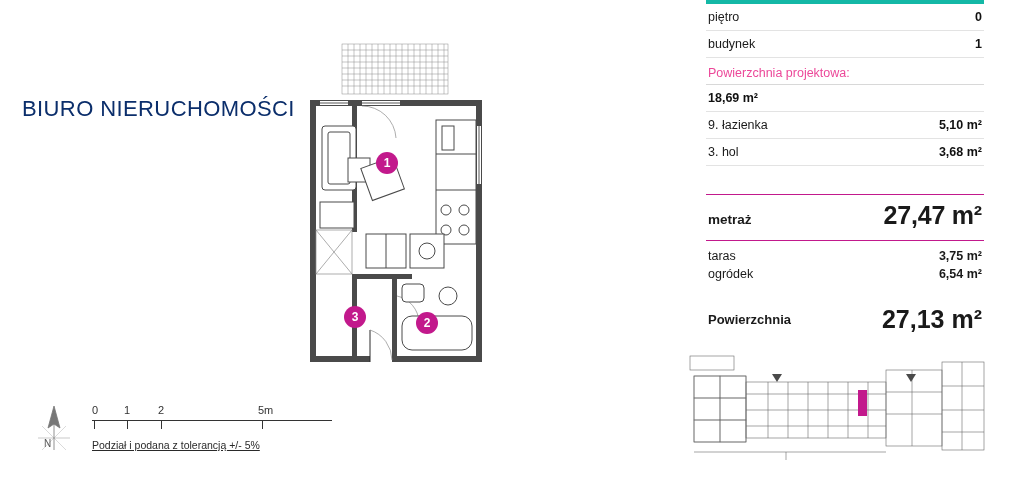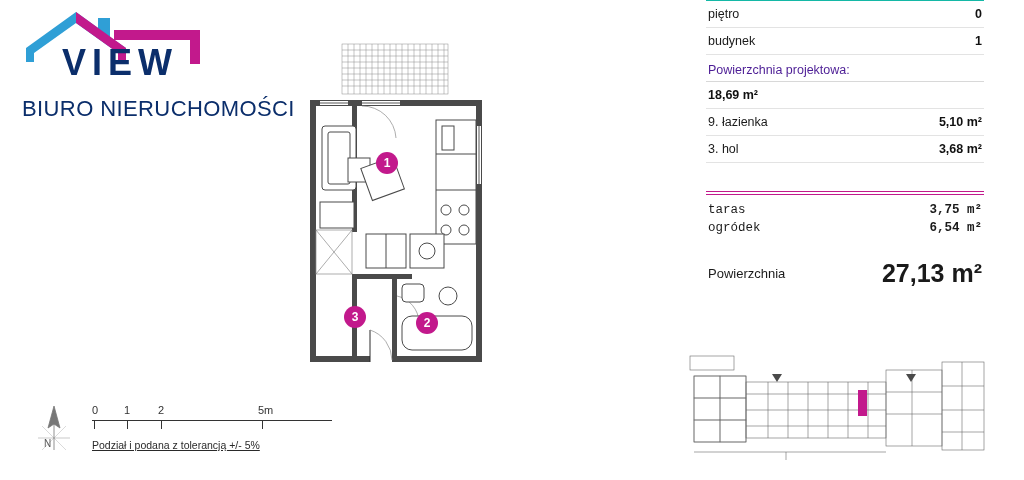--- a/index.html
+++ b/index.html
@@ -137,24 +137,24 @@
   }
   .row {
     display: flex;
     justify-content: space-between;
     align-items: baseline;
     padding: 6px 2px 6px 2px;
     border-bottom: 1px solid #e3e3e3;
   }
   .row .k { color: #1a1a1a; }
   .row .v { font-weight: 700; color: #111; }
-  .row.first { border-top: 1px solid #14b8a6; }
+  .row.first { border-top: 4px solid #14b8a6; }
   .sect-head {
     padding: 8px 2px 4px 2px;
-    color: #4c1d95;
+    color: #ec4899;
   }
   .rule-pink {
     height: 1px;
     background: #c2198c;
     margin: 2px 0 0 0;
   }
   .rule-grey {
     height: 1px;
     background: #d8d8d8;
   }
@@ -167,34 +167,33 @@
     padding: 6px 2px 8px 2px;
   }
   .metraz-k { font-size: 13.5px; font-weight: 700; }
   .metraz-v { font-size: 25px; font-weight: 700; letter-spacing: -0.2px; }
 
   .mini-row {
     display: flex;
     justify-content: space-between;
     padding: 2px 2px;
     font-size: 12.5px;
-    font-family: Liberation Mono, monospace;
   }
   .mini-row .v { font-weight: 700; }
 
   .uzyt {
     display: flex;
     justify-content: space-between;
     align-items: center;
     margin-top: 22px;
     padding: 0 2px;
   }
   .uzyt-k {
     font-size: 13px;
-    font-weight: 400;
+    font-weight: 700;
     line-height: 16px;
   }
   .uzyt-v { font-size: 25px; font-weight: 700; }
 
   
   .keyplan {
     position: absolute;
     left: 688px;
     top: 348px;
     width: 300px;
@@ -206,29 +205,20 @@
     top: 42px;
     width: 9px;
     height: 26px;
     background: #c2198c;
   }
 </style>
 </head>
 <body>
 
 <div class="logo-block">
-  <div class="logo-mark">
-    <svg class="logo-svg" width="220" height="64" viewBox="0 0 220 64">
-      <path d="M12 54 L12 40 L62 4 L84 20 L84 10 L96 10 L96 29 L112 40 L112 54 L104 54 L104 45 L62 15 L20 45 L20 54 Z" fill="#2f9fd6"></path>
-      <path d="M62 4 L112 40 L112 54 L104 54 L104 45 L62 15 Z" fill="#c2198c"></path>
-      <rect x="100" y="22" width="86" height="10" fill="#c2198c"></rect>
-      <rect x="176" y="22" width="10" height="34" fill="#c2198c"></rect>
-    </svg>
-    <div class="logo-word">VIEW</div>
-  </div>
   <div class="logo-sub">BIURO NIERUCHOMOŚCI</div>
 </div>
 
 <div class="plan-wrap">
   <svg width="220" height="340" viewBox="0 0 220 340">
     <g fill="none" stroke="#2b2b2b" stroke-width="1">
 
       <g stroke="#8a8a8a" stroke-width="0.5">
         <rect x="46" y="10" width="106" height="50" fill="#ffffff"></rect>
         <line x1="46" y1="16" x2="152" y2="16"></line>
@@ -389,20 +379,24 @@
     <span class="v">5,10 m²</span>
   </div>
   <div class="row">
     <span class="k">3. hol</span>
     <span class="v">3,68 m²</span>
   </div>
 
   <div class="spacer-lg"></div>
   <div class="rule-pink"></div>
 
+  <div class="metraz-row">
+    <span class="metraz-k">metraż</span>
+    <span class="metraz-v">27,47 m²</span>
+  </div>
   <div class="rule-pink"></div>
 
   <div class="mini-row" style="margin-top:6px;">
     <span class="k">taras</span>
     <span class="v">3,75 m²</span>
   </div>
   <div class="mini-row">
     <span class="k">ogródek</span>
     <span class="v">6,54 m²</span>
   </div>

